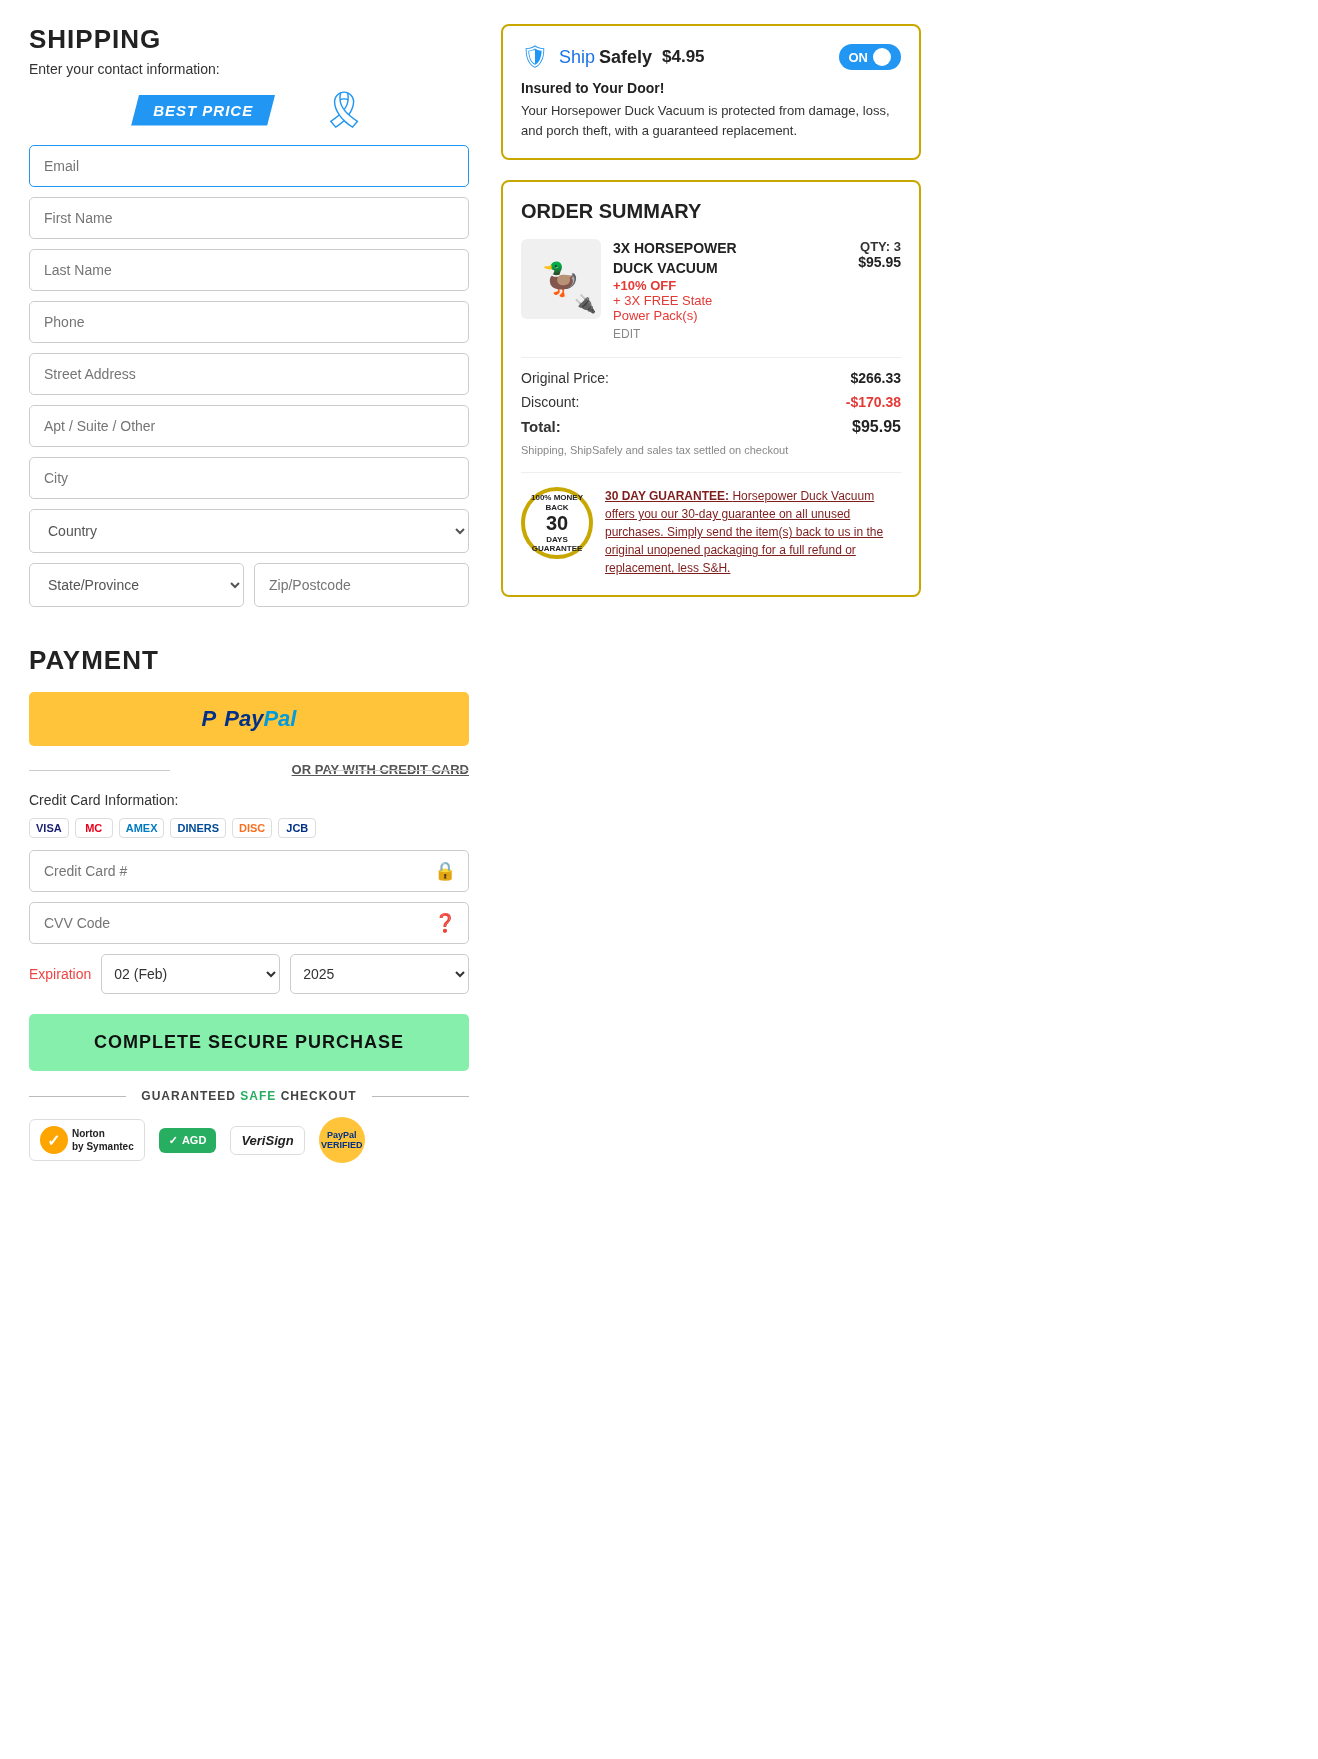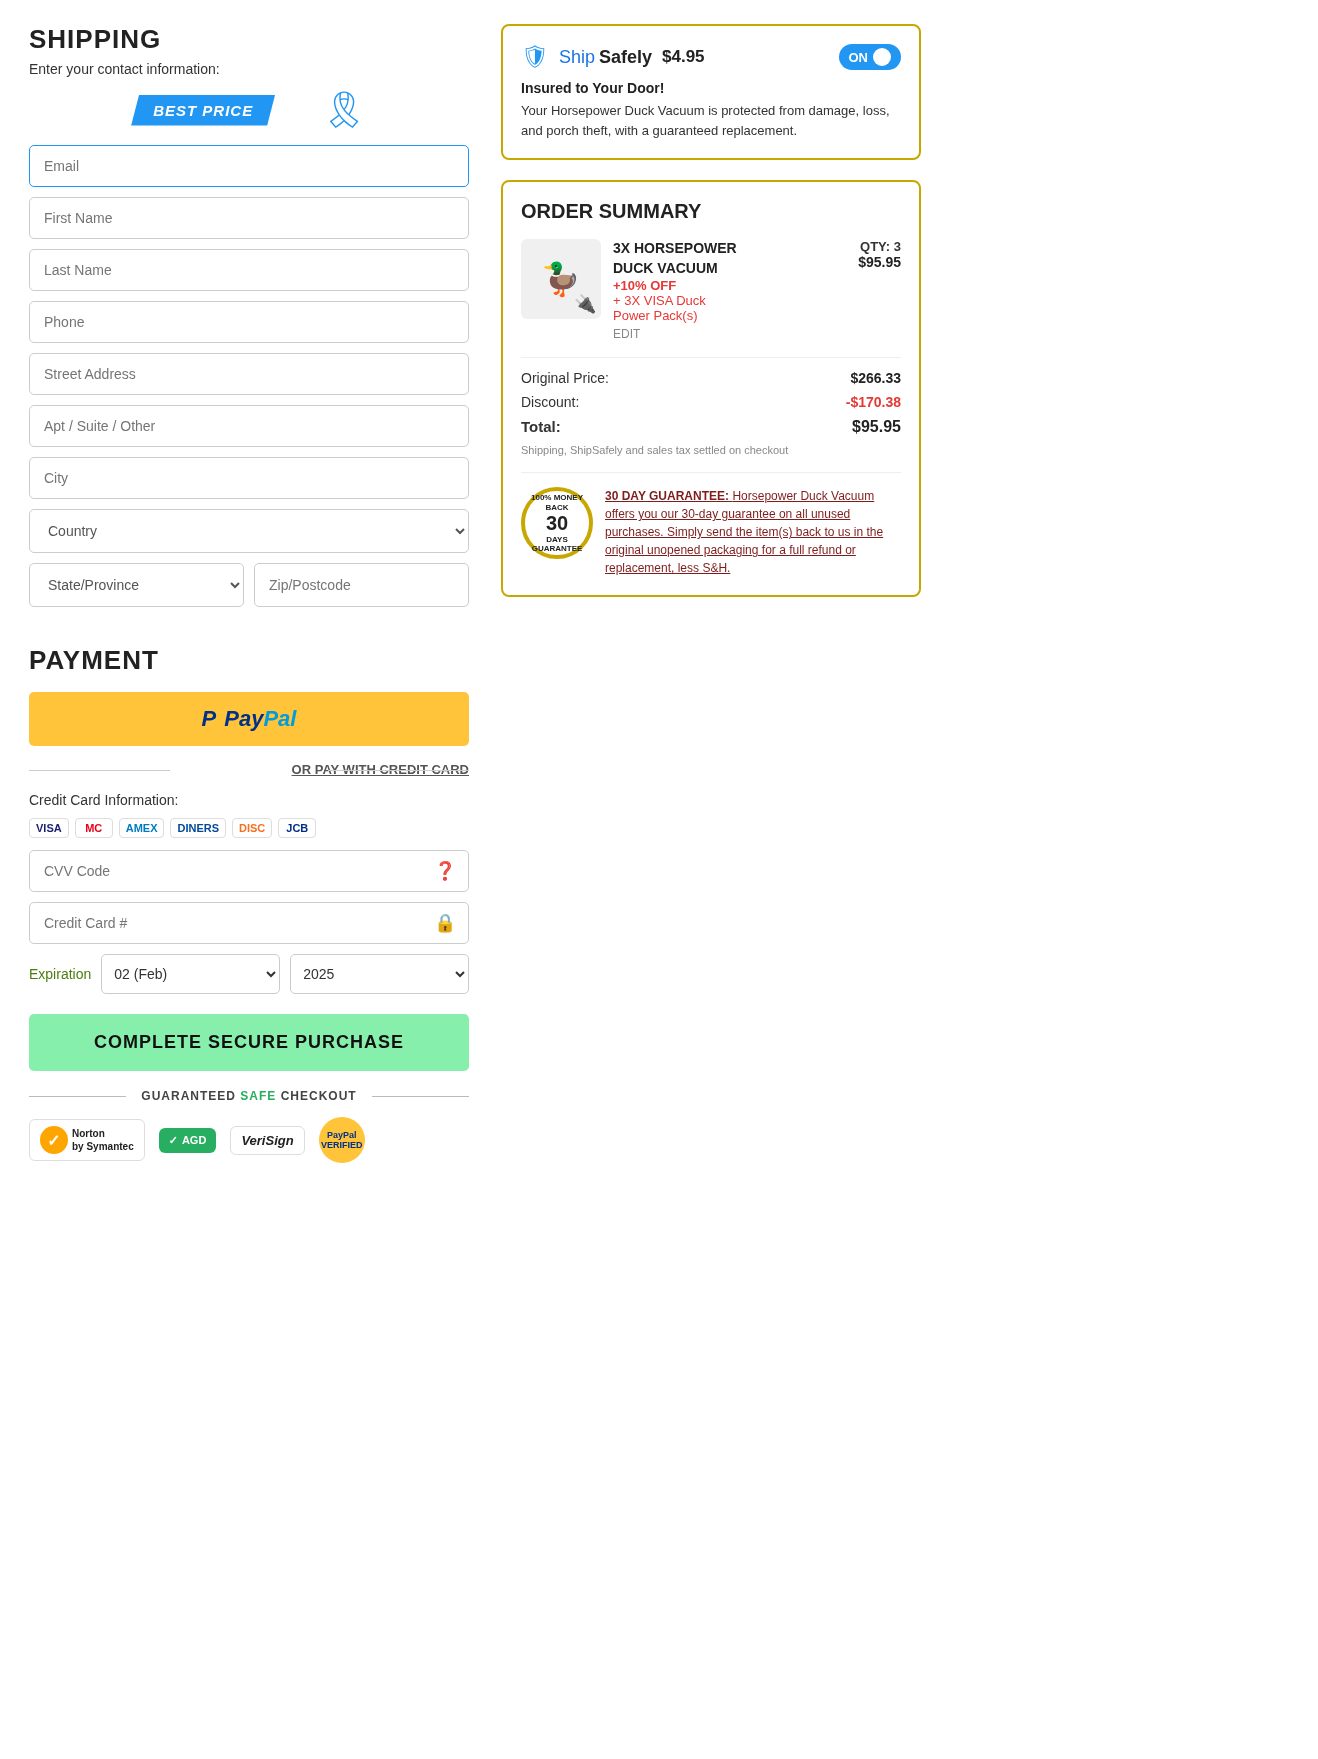--- a/index.html
+++ b/index.html
@@ -187,21 +187,21 @@
     }
 
     .expiry-row {
       display: flex;
       align-items: center;
       gap: 10px;
       margin-bottom: 20px;
     }
     .expiry-label {
       font-size: 14px;
-      color: #4d7c0f;
+      color: #ef4444;
       white-space: nowrap;
     }
     .expiry-select {
       flex: 1;
       padding: 10px 8px;
       border: 1.5px solid #ccc;
       border-radius: 5px;
       font-size: 14px;
       color: #333;
       background: #fff;
@@ -555,27 +555,27 @@
     <div class="card-icons">
       <div class="card-icon visa">VISA</div>
       <div class="card-icon mc">MC</div>
       <div class="card-icon amex">AMEX</div>
       <div class="card-icon diners">DINERS</div>
       <div class="card-icon discover">DISC</div>
       <div class="card-icon jcb">JCB</div>
     </div>
 
     <div class="input-with-icon">
+      <input class="form-input" type="text" placeholder="Credit Card #" style="">
+      <span class="input-icon">🔒</span>
+    </div>
+
+    <div class="input-with-icon">
       <input class="form-input" type="text" placeholder="CVV Code" style="">
       <span class="input-icon">❓</span>
-    </div>
-
-    <div class="input-with-icon">
-      <input class="form-input" type="text" placeholder="Credit Card #" style="">
-      <span class="input-icon">🔒</span>
     </div>
 
     <div class="expiry-row">
       <span class="expiry-label">Expiration</span>
       <select class="expiry-select">
         <option>01 (Jan)</option>
         <option selected="">02 (Feb)</option>
         <option>03 (Mar)</option>
         <option>04 (Apr)</option>
         <option>05 (May)</option>
@@ -650,21 +650,21 @@
           <div style="font-size:32px;">🦆</div>
           <div style="position:absolute;bottom:4px;right:4px;font-size:18px;">🔌</div>
         </div>
         <div class="product-info">
           <div class="product-name">
             <span style="white-space:pre-line;">3X HORSEPOWER
 DUCK VACUUM</span>
           </div>
           <div class="product-discount">+10% OFF</div>
           <div class="product-free">
-            <span style="white-space:pre-line;">+ 3X VISA Duck
+            <span style="white-space:pre-line;">+ 3X FREE State
 Power Pack(s)</span>
           </div>
           <span class="product-edit">EDIT</span>
         </div>
         <div class="product-qty-price">
           <div class="qty-label">QTY: 3</div>
           <div class="price-label">$95.95</div>
         </div>
       </div>
 

